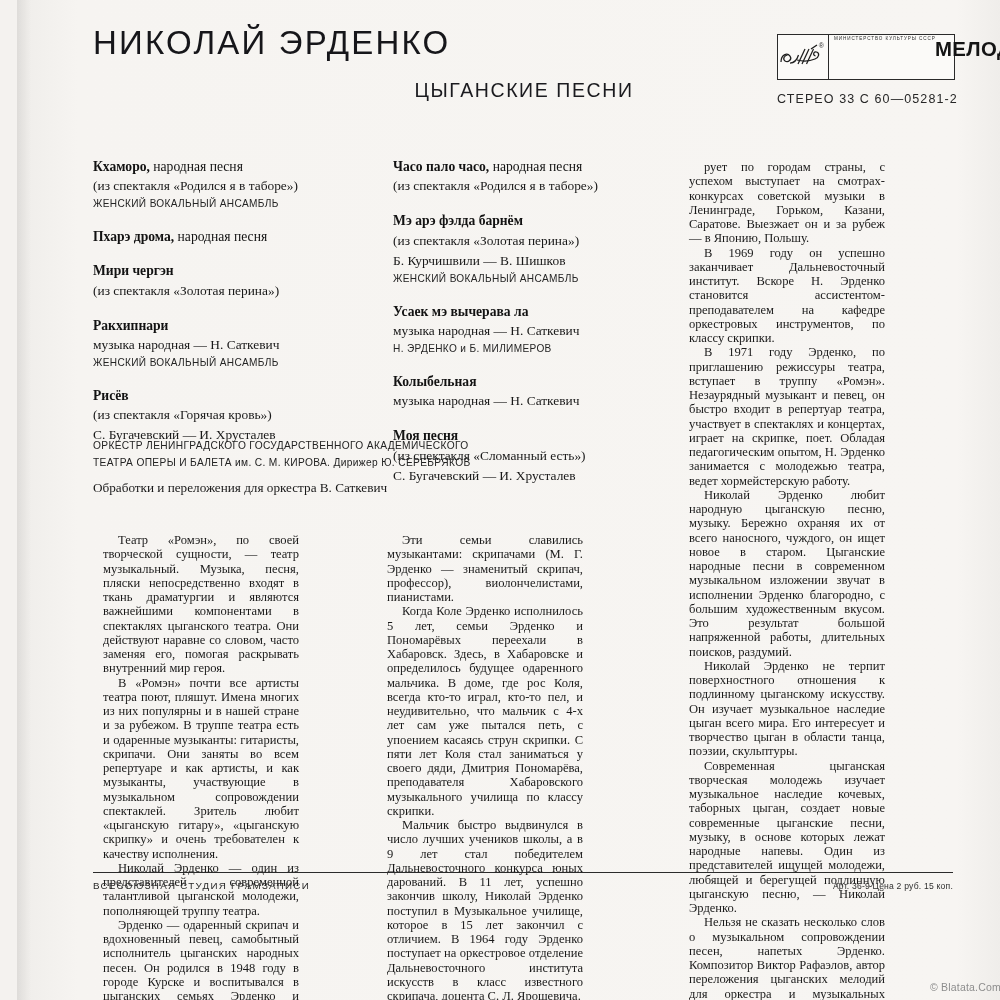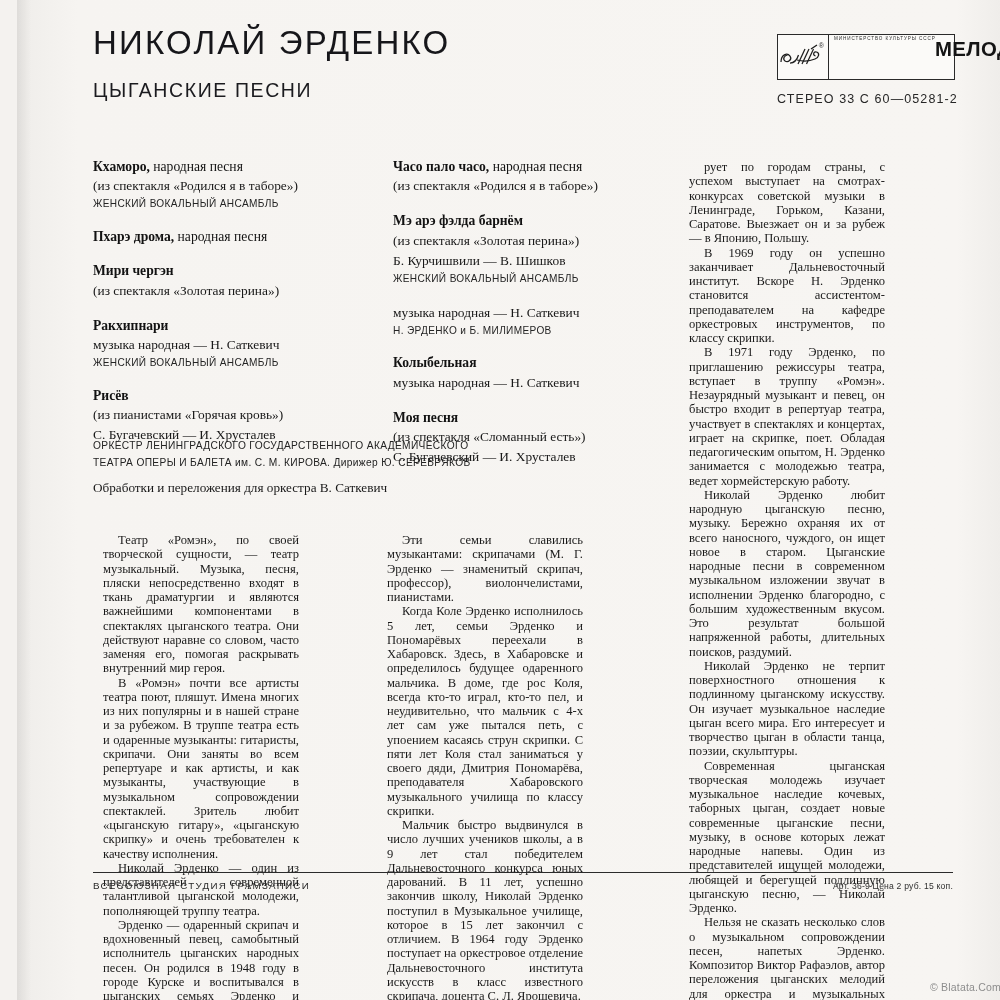--- a/index.html
+++ b/index.html
@@ -29,21 +29,21 @@
   #header { position:absolute; left:76px; top:26px; width:862px; height:96px; }
   .artist-name {
     font-family:"Liberation Sans", sans-serif;
     font-size:33px; letter-spacing:2.2px; font-weight:400;
     color:#16161a; line-height:1;
     white-space:nowrap;
   }
   .album-sub {
     font-family:"Liberation Sans", sans-serif;
     font-size:19.5px; letter-spacing:1.6px; font-weight:400;
-    color:#1b1b1f; margin-top:20px; white-space:nowrap;
+    color:#1b1b1f; margin-top:20px; white-space:nowrap;text-align:center;
   }
 
   
   #logo-block { position:absolute; right:62px; top:34px; width:178px; }
   .logo-frame {
     border:1.4px solid #2a2a2a; height:44px; display:flex; align-items:stretch;
     background:#fbfaf8;
   }
   .logo-mark {
     width:62px; border-right:1.4px solid #2a2a2a;
@@ -196,36 +196,37 @@
             <div class="trk-title">Мири чергэн</div>
             <div class="trk-line">(из спектакля «Золотая перина»)</div>
           </div>
           <div class="trk">
             <div class="trk-title">Ракхипнари</div>
             <div class="trk-line">музыка народная — Н. Саткевич</div>
             <div class="trk-caps">ЖЕНСКИЙ ВОКАЛЬНЫЙ АНСАМБЛЬ</div>
           </div>
           <div class="trk">
             <div class="trk-title">Рисёв</div>
-            <div class="trk-line">(из пианистами «Горячая кровь»)</div>
+            <div class="trk-line">(из спектакля «Горячая кровь»)</div>
             <div class="trk-line">С. Бугачевский — И. Хрусталев</div>
           </div>
         </div>
       <div class="track-col">
           <div class="trk">
             <div class="trk-title">Часо пало часо,<span class="reg"> народная песня</span></div>
             <div class="trk-line">(из спектакля «Родился я в таборе»)</div>
           </div>
           <div class="trk">
             <div class="trk-title">Мэ арэ фэлда барнём</div>
             <div class="trk-line">(из спектакля «Золотая перина»)</div>
             <div class="trk-line">Б. Курчишвили — В. Шишков</div>
             <div class="trk-caps">ЖЕНСКИЙ ВОКАЛЬНЫЙ АНСАМБЛЬ</div>
           </div>
           <div class="trk">
+            <div class="trk-title">Усаек мэ вычерава ла</div>
             <div class="trk-line">музыка народная — Н. Саткевич</div>
             <div class="trk-caps">Н. ЭРДЕНКО и Б. МИЛИМЕРОВ</div>
           </div>
           <div class="trk">
             <div class="trk-title">Колыбельная</div>
             <div class="trk-line">музыка народная — Н. Саткевич</div>
           </div>
           <div class="trk">
             <div class="trk-title">Моя песня</div>
             <div class="trk-line">(из спектакля «Сломанный есть»)</div>

